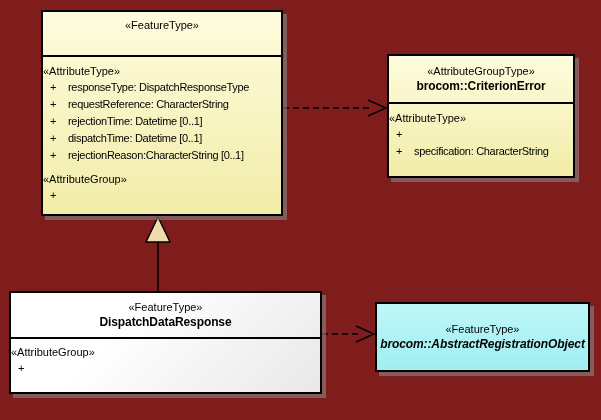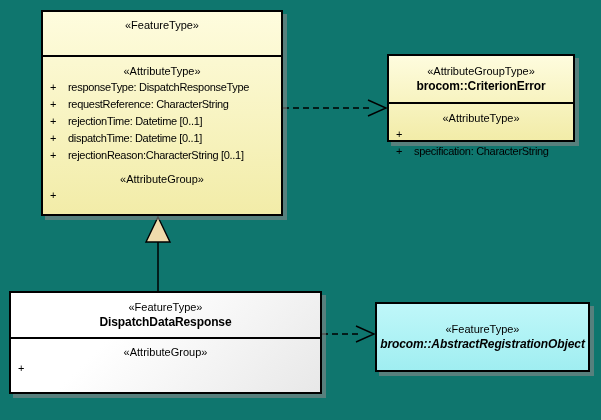--- a/index.html
+++ b/index.html
@@ -1,19 +1,19 @@
 <!DOCTYPE html>
 <html><head>
 <meta charset="utf-8">
 <style>
   html,body{margin:0;padding:0;background:#ffffff;}
   .canvas{
     position:relative;
     width:601px;height:420px;
-    background:#0f766e;
+    background:#7f1d1d;
     font-family:"Liberation Sans", sans-serif;
     color:#000;
     overflow:hidden;
   }
   .uml-box{
     position:absolute;
     box-sizing:border-box;
     border:2px solid #000;
     box-shadow:4px 4px 0 rgba(135,135,135,0.6);
   }
@@ -22,21 +22,21 @@
   .fill-cyan{background:linear-gradient(180deg,#BFF7F9 0%,#A0EEF1 100%);}
   .hdr{
     box-sizing:border-box;
     border-bottom:2px solid #000;
     text-align:center;
     padding-top:6px;
   }
   .stereo{font-size:11px;line-height:14px;}
   .cls-name{font-size:12px;font-weight:bold;line-height:17px;letter-spacing:-0.1px;}
   .body{padding-top:6px;}
-  .sec-label{font-size:11px;line-height:16px;text-align:center;}
+  .sec-label{font-size:11px;line-height:16px;}
   .sec-label.gap{margin-top:7px;}
   .attr-row{display:flex;font-size:11px;line-height:17px;height:17px;white-space:nowrap;}
   .attr-plus{flex:none;width:18px;padding-left:7px;box-sizing:content-box;}
   .attr-text{letter-spacing:-0.3px;}
   .single-compartment{
     display:flex;flex-direction:column;justify-content:center;text-align:center;
   }
   .abstract-name{font-style:italic;}
   svg.connectors{position:absolute;left:0;top:0;}
 </style>
@@ -85,21 +85,21 @@
         <span class="attr-text">rejectionReason:CharacterString [0..1]</span>
       </div>
 
       <div class="sec-label gap">«AttributeGroup»</div>
       <div class="attr-row">
         <span class="attr-plus">+</span>
       </div>
     </div>
   </div>
 
-  <div class="uml-box fill-yellow" style="left:387px;top:54px;width:188px;height:88px;">
+  <div class="uml-box fill-yellow" style="left:387px;top:54px;width:188px;height:124px;">
     <div class="hdr" style="height:48px;padding-top:8px;">
       <div class="stereo">«AttributeGroupType»</div>
       <div class="cls-name">brocom::CriterionError</div>
     </div>
     <div class="body">
       <div class="sec-label">«AttributeType»</div>
       <div class="attr-row">
         <span class="attr-plus">+</span>
       </div>
       <div class="attr-row">

